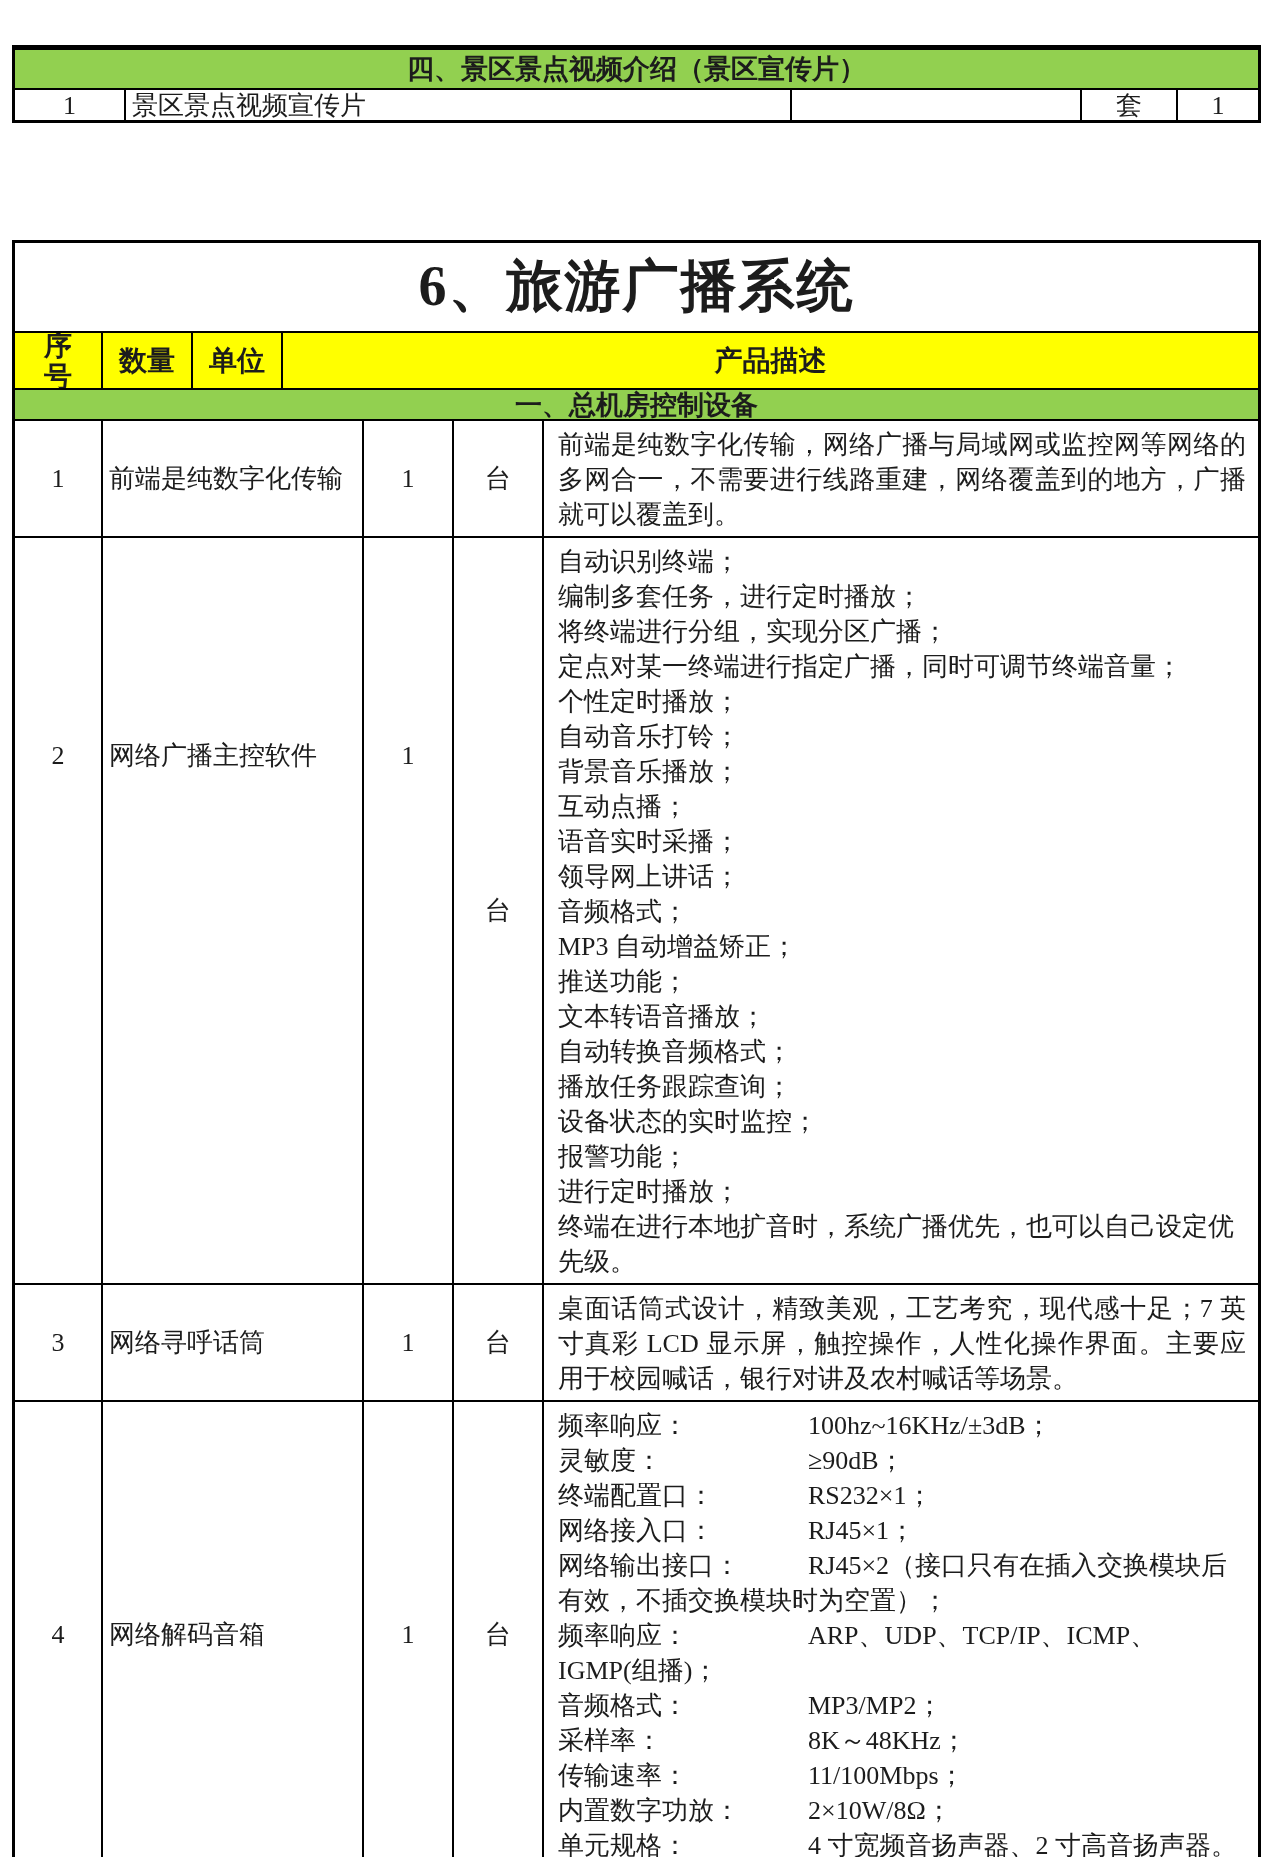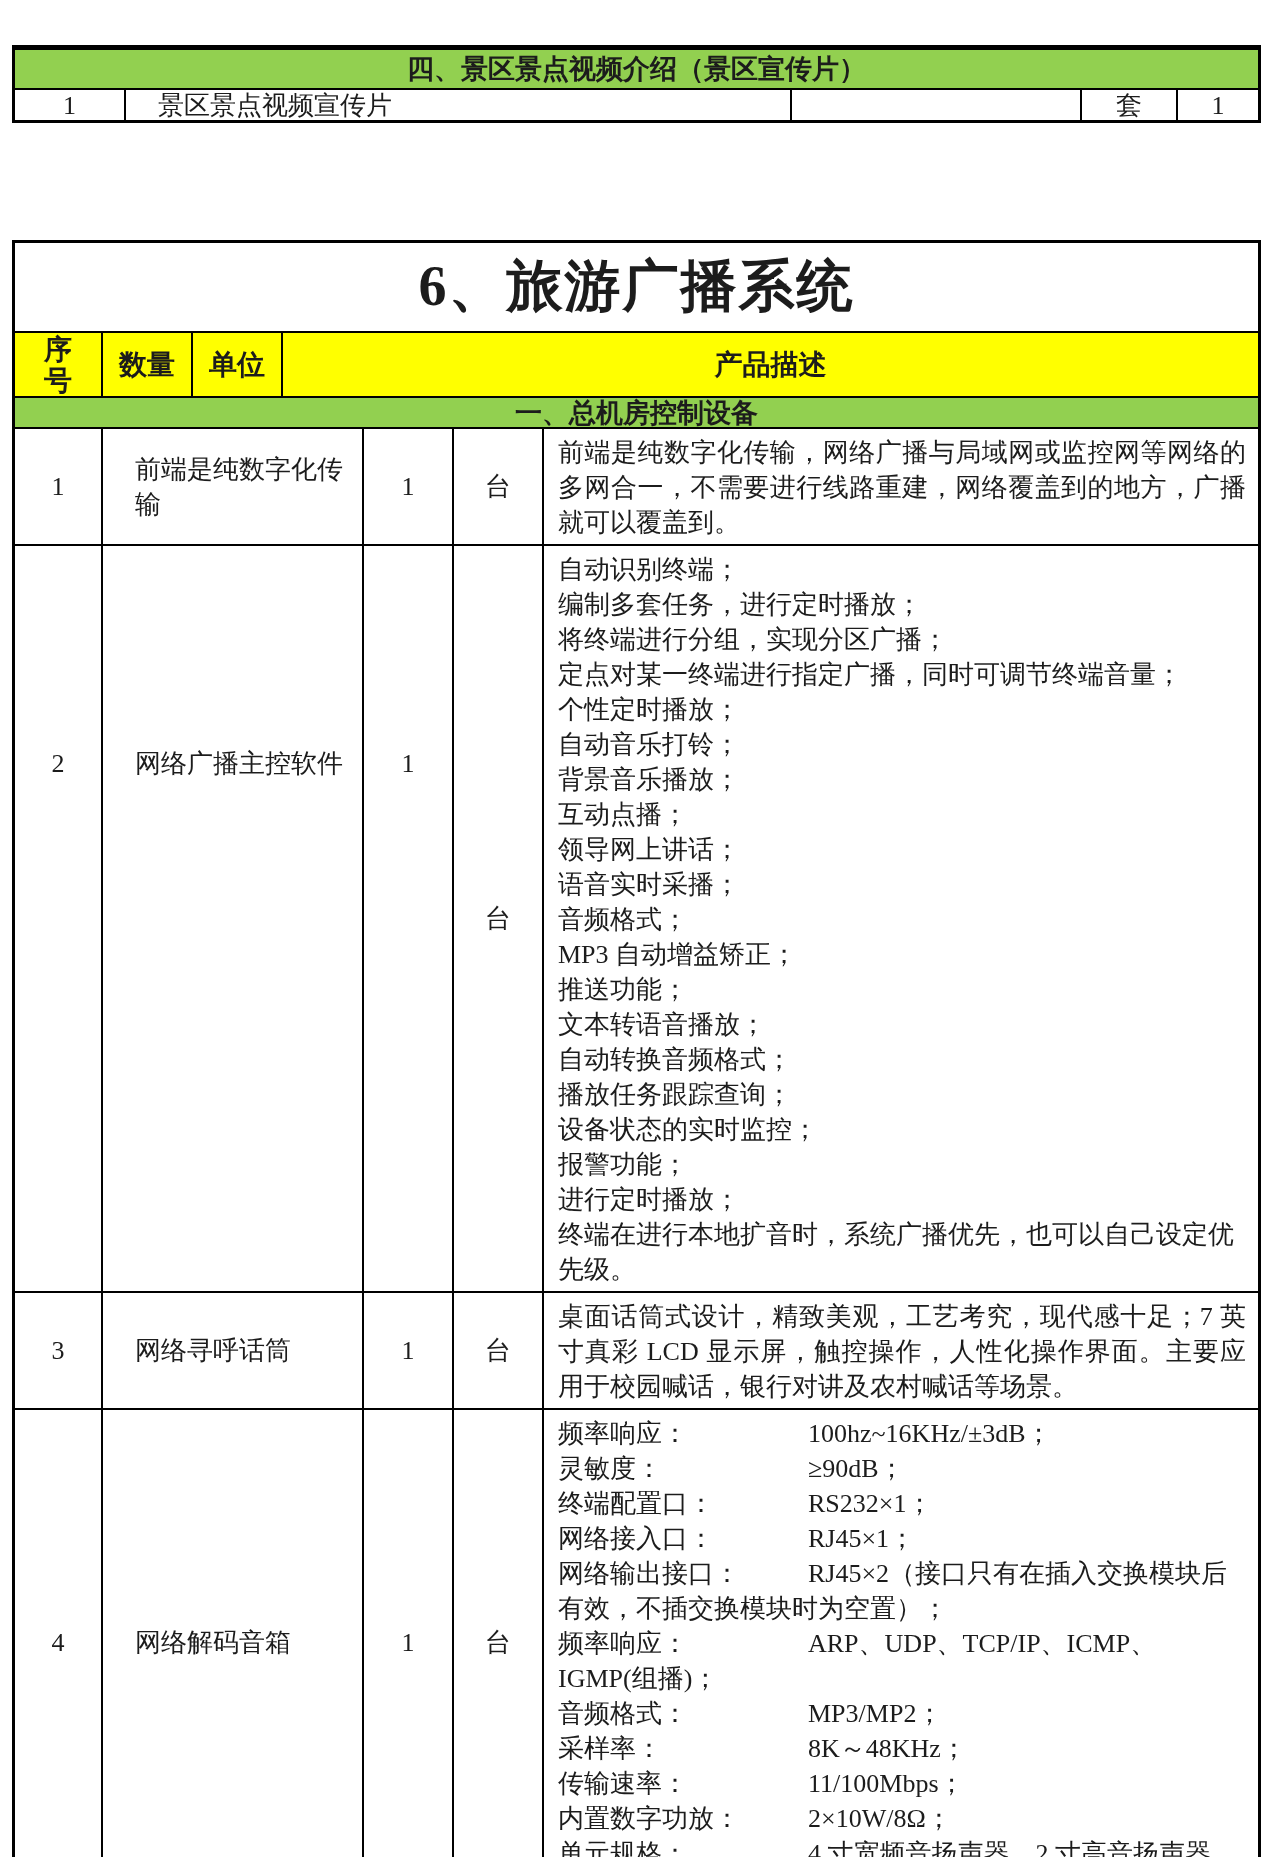--- a/index.html
+++ b/index.html
@@ -28,21 +28,21 @@
   .row{display:flex;flex-direction:row;align-items:stretch;border-top:2px solid var(--line);}
   .row:first-child{border-top:none;}
   .cell{
     border-left:2px solid var(--line);
     display:flex;align-items:center;justify-content:center;
     font-size:26px;line-height:35px;
     padding:2px 4px;
     overflow:hidden;
   }
   .cell:first-child{border-left:none;}
-  .cell.left{justify-content:flex-start;text-align:left;padding-left:32px;}
+  .cell.left{justify-content:flex-start;text-align:left;padding-left:6px;}
   .banner{
     background:var(--green);
     font-weight:bold;font-size:27px;
     display:flex;align-items:center;justify-content:center;
     text-align:center;
   }
 
   
   .t1{top:45px;border-top-width:5px;}
   .t1-header{height:38px;}
@@ -54,21 +54,21 @@
   .t1 .c-qty{flex:1;}
 
   
   .t2{top:240px;}
   .t2-title{
     height:88px;
     display:flex;align-items:center;justify-content:center;
     font-size:56px;font-weight:bold;letter-spacing:2px;
     background:#fff;
   }
-  .t2-head{height:65px;background:var(--yellow);}
+  .t2-head{height:57px;background:var(--yellow);}
   .t2-head .cell{font-weight:bold;font-size:28px;line-height:31px;}
   .t2-section{height:31px;font-size:27px;}
   .t2 .c-idx{width:86px;}
   .t2 .c-name{width:261px;}
   .t2 .c-qty{width:90px;}
   .t2 .c-unit{width:90px;}
   .t2 .c-desc{flex:1;}
   .narrow{display:inline-block;width:32px;text-align:center;}
 
   .desc-cell{
@@ -136,22 +136,22 @@
       <div class="cell c-desc desc-cell">
         <div>
             <div class="feature-line">自动识别终端；</div>
             <div class="feature-line">编制多套任务，进行定时播放；</div>
             <div class="feature-line">将终端进行分组，实现分区广播；</div>
             <div class="feature-line">定点对某一终端进行指定广播，同时可调节终端音量；</div>
             <div class="feature-line">个性定时播放；</div>
             <div class="feature-line">自动音乐打铃；</div>
             <div class="feature-line">背景音乐播放；</div>
             <div class="feature-line">互动点播；</div>
+            <div class="feature-line">语音实时采播；</div>
             <div class="feature-line">领导网上讲话；</div>
-            <div class="feature-line">语音实时采播；</div>
             <div class="feature-line">音频格式；</div>
             <div class="feature-line">MP3 自动增益矫正；</div>
             <div class="feature-line">推送功能；</div>
             <div class="feature-line">文本转语音播放；</div>
             <div class="feature-line">自动转换音频格式；</div>
             <div class="feature-line">播放任务跟踪查询；</div>
             <div class="feature-line">设备状态的实时监控；</div>
             <div class="feature-line">报警功能；</div>
             <div class="feature-line">进行定时播放；</div>
             <div class="feature-line">终端在进行本地扩音时，系统广播优先，也可以自己设定优先级。</div>

